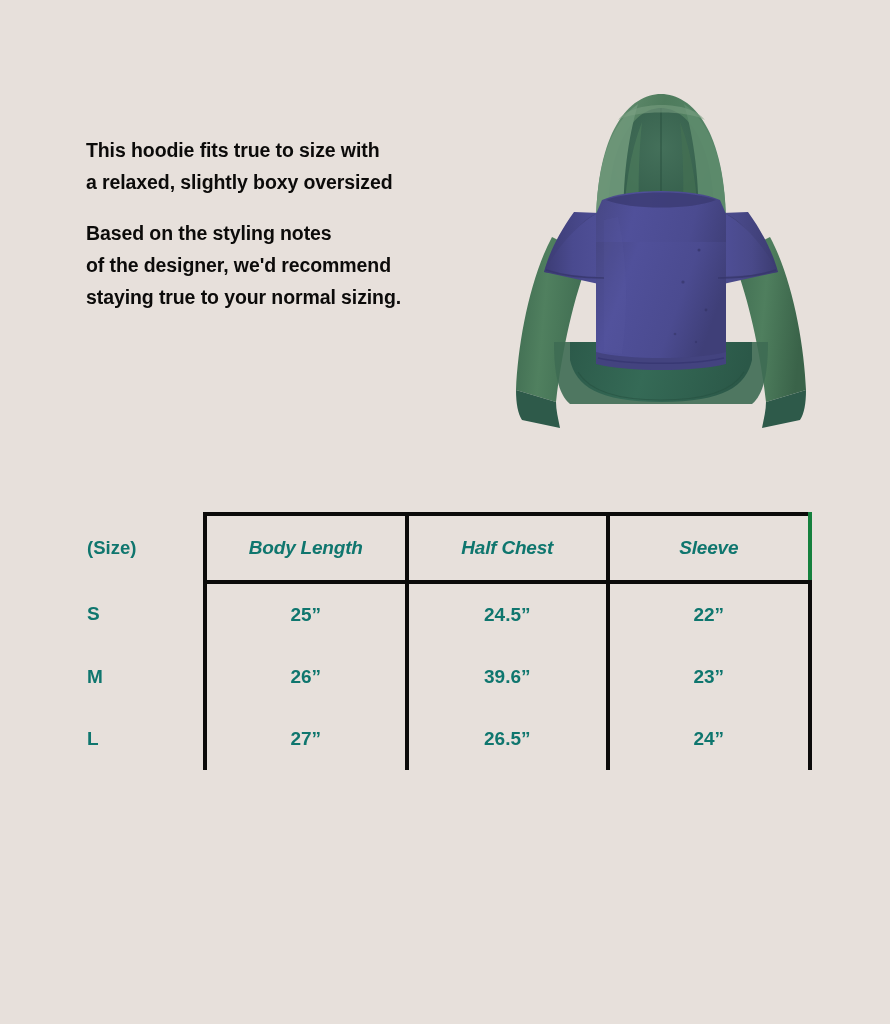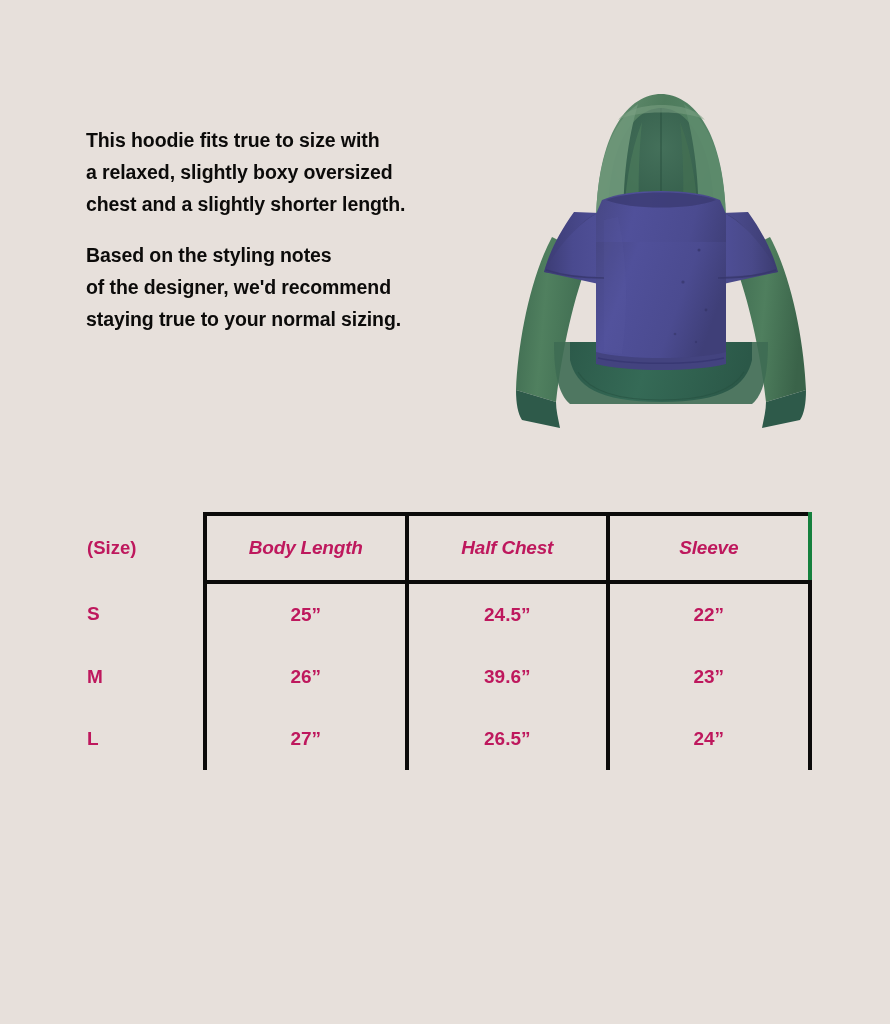--- a/index.html
+++ b/index.html
@@ -12,21 +12,21 @@
     background: #e7e0db;
     font-family: "Liberation Sans", sans-serif;
     overflow: hidden;
     position: relative;
   }
 
   
   #description-block {
     position: absolute;
     left: 86px;
-    top: 124px;
+    top: 134px;
     width: 400px;
   }
   .desc-paragraph {
     font-size: 19.5px;
     font-weight: bold;
     line-height: 32px;
     color: #0c0b0a;
     letter-spacing: -0.1px;
     margin: 0;
   }
@@ -57,21 +57,21 @@
     width: 100%;
     table-layout: fixed;
   }
   #size-chart col.c-size   { width: 125px; }
   #size-chart col.c-data   { width: 201.5px; }
 
   #size-chart th, #size-chart td {
     padding: 0;
     margin: 0;
     text-align: center;
-    color: #be185d;
+    color: #0f766e;
     font-weight: bold;
     vertical-align: middle;
   }
 
   
   .size-head, .size-cell {
     text-align: left !important;
     padding-left: 7px !important;
     border: none !important;
     background: transparent;
@@ -100,21 +100,20 @@
   .data-cell.last { border-right: 4px solid #0c0b0a; }
   tr.last-row .data-cell { border-bottom: 4px solid #0c0b0a; }
 </style>
 </head>
 <body>
 
 <div id="description-block">
   <p class="desc-paragraph">
     <span class="desc-line">This hoodie fits true to size with</span>
     <span class="desc-line">a relaxed, slightly boxy oversized</span>
-    <span class="desc-line">chest and a slightly shorter length.</span>
   </p>
   <p class="desc-paragraph">
     <span class="desc-line">Based on the styling notes</span>
     <span class="desc-line">of the designer, we'd recommend</span>
     <span class="desc-line">staying true to your normal sizing.</span>
   </p>
 </div>
 
 <div id="product-image">
   <svg viewBox="0 0 366 420" xmlns="http://www.w3.org/2000/svg">

